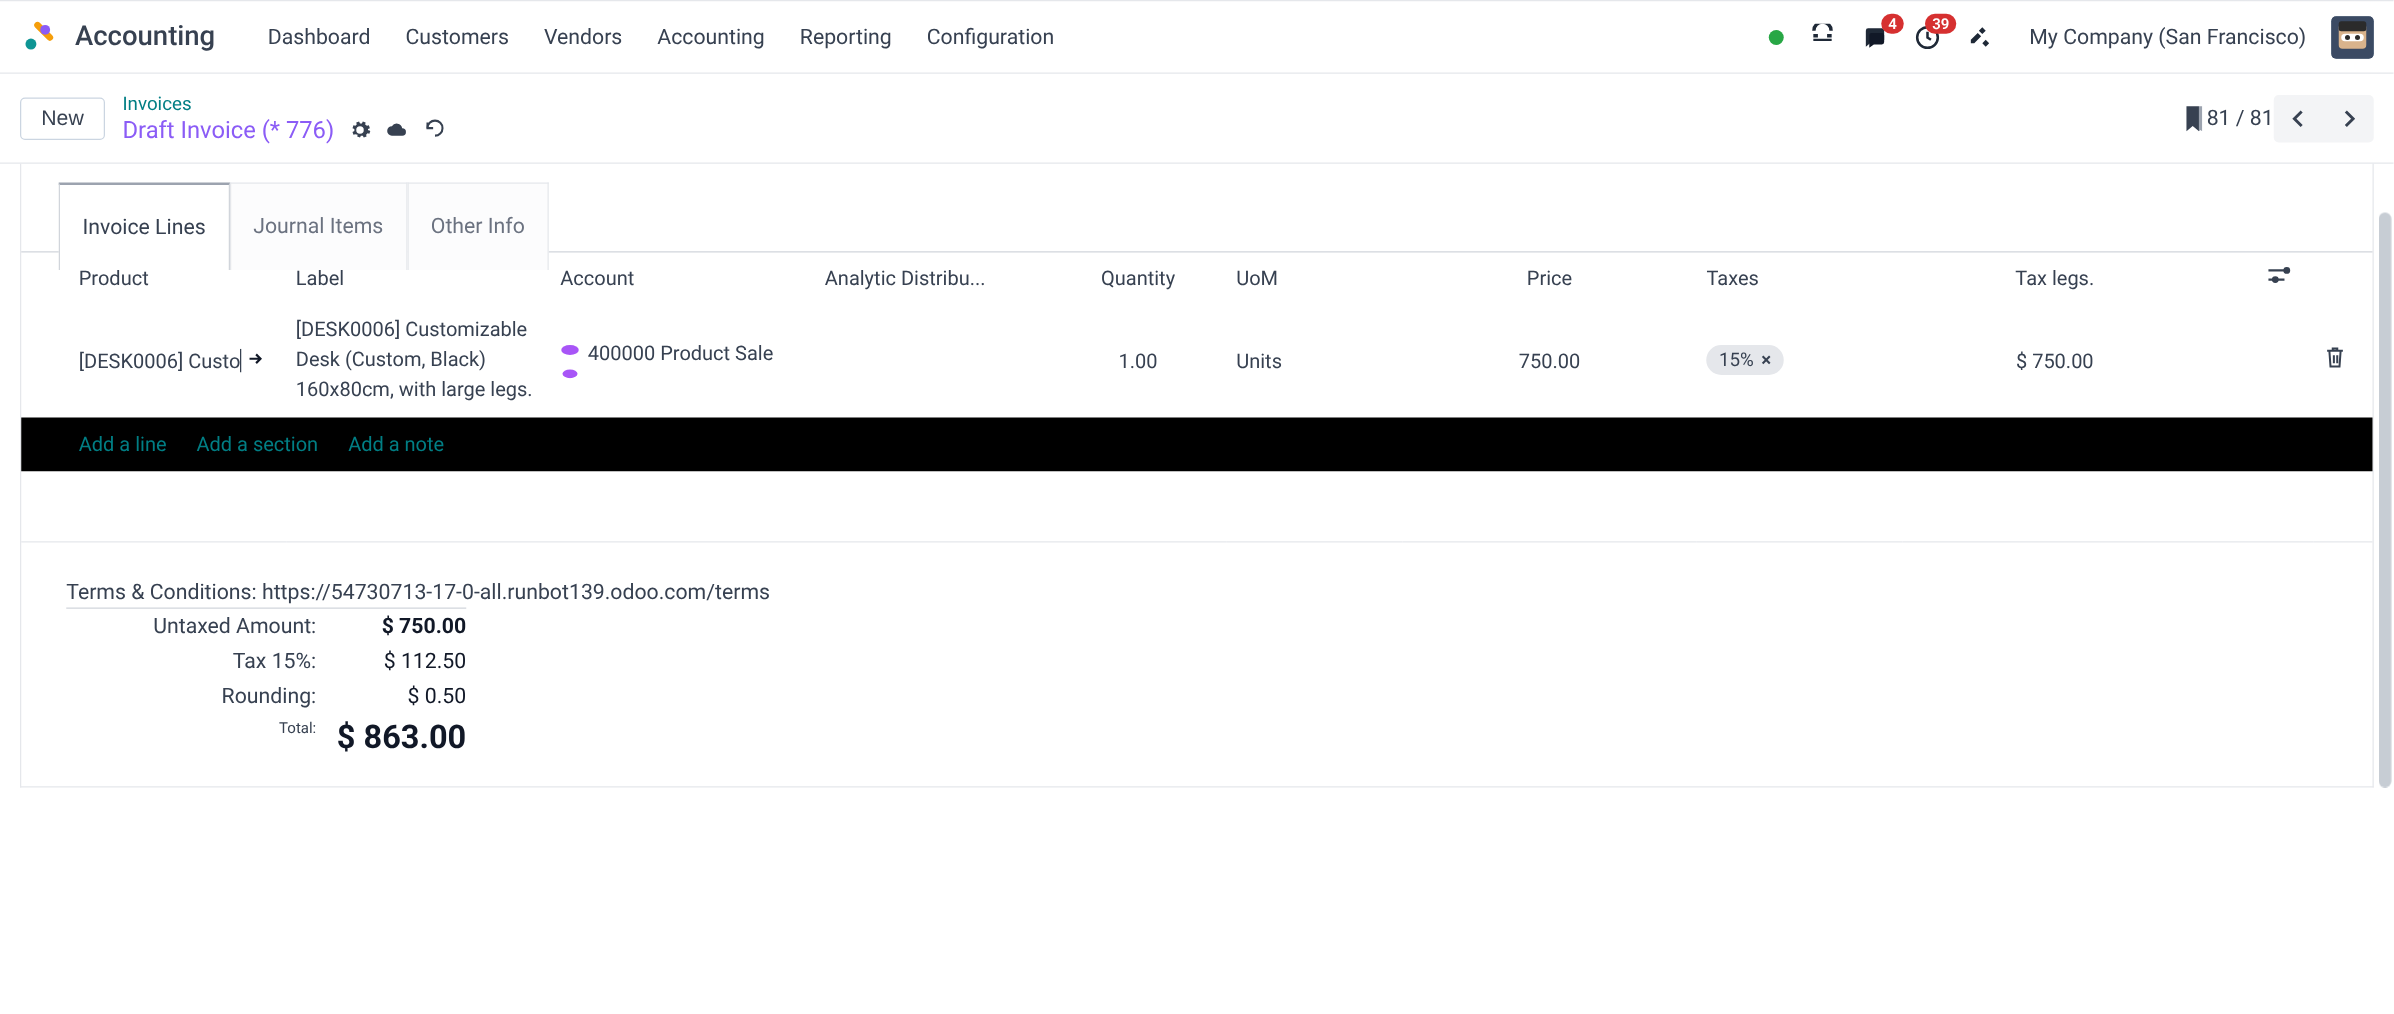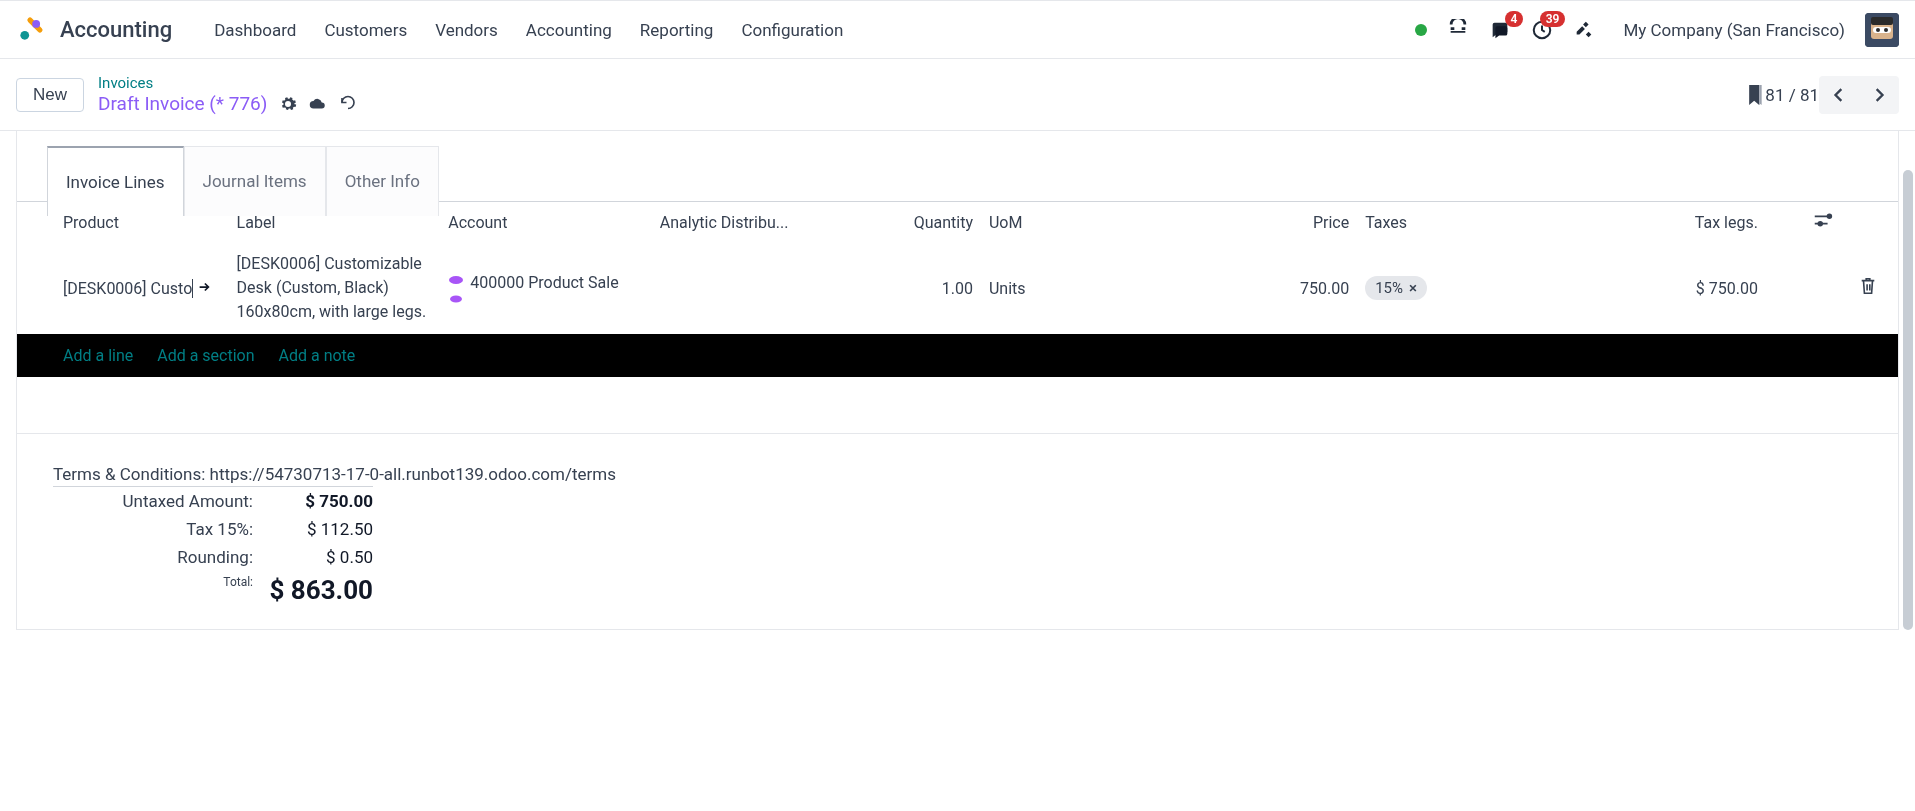--- a/index.html
+++ b/index.html
@@ -104,21 +104,21 @@
     border-top: 1px solid #d1d5db;
   }
 
   
   .ltbl { width: 100%; border-collapse: collapse; table-layout: fixed; }
   .ltbl th, .ltbl td {
     text-align: left; font-weight: 400; padding: 10px 8px; font-size: 16px;
     vertical-align: middle;
   }
   .ltbl th { color:#374151; }
-  .ltbl .num { text-align: right; }
+  .ltbl .num { text-align: center; }
   .col-prod   { width: 180px; padding-left: 46px !important; }
   .col-label  { width: 180px; }
   .col-acc    { width: 180px; }
   .col-an     { width: 160px; }
   .col-qty    { width: 120px; }
   .col-uom    { width: 120px; }
   .col-price  { width: 200px; }
   .col-tax    { width: 140px; }
   .col-te     { width: 240px; padding-right: 46px !important; }
   .col-opt    { width: 40px; }

